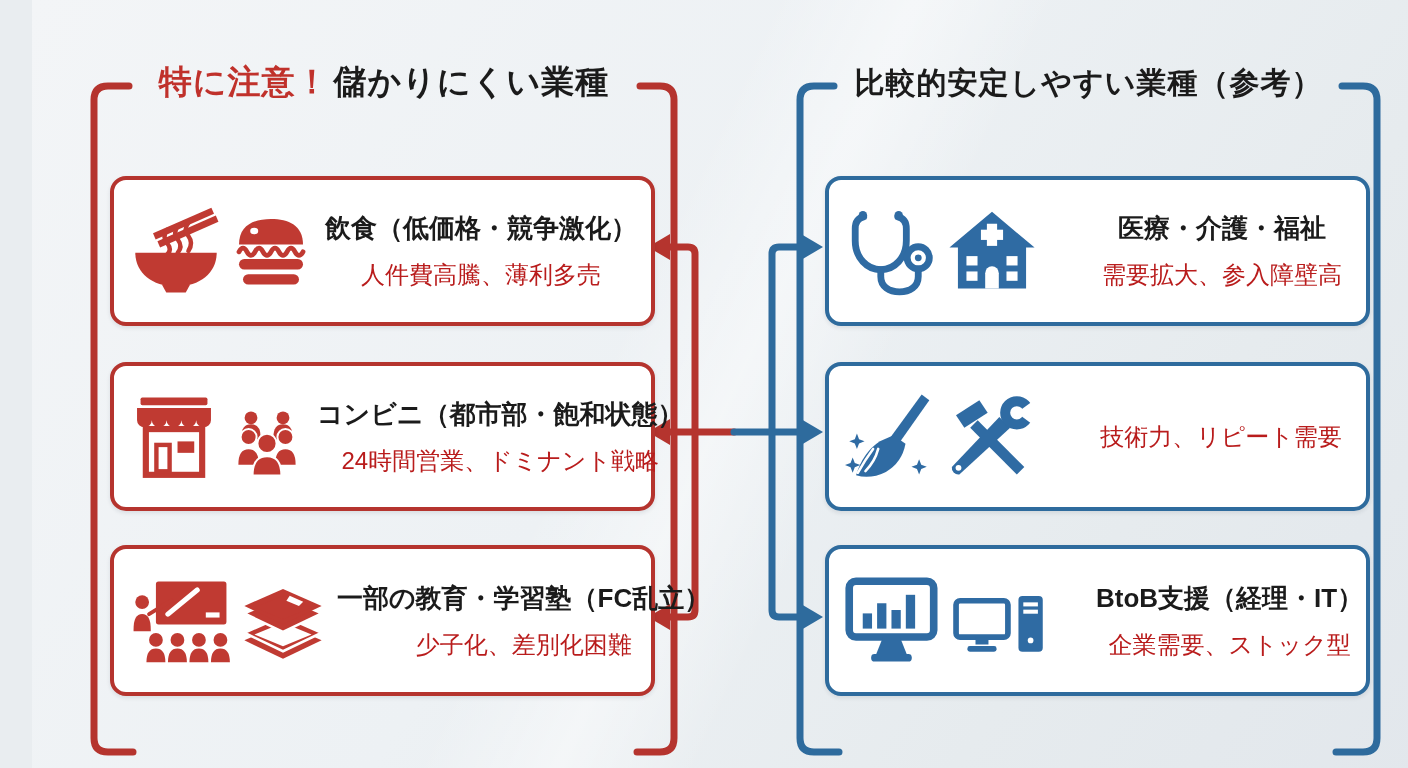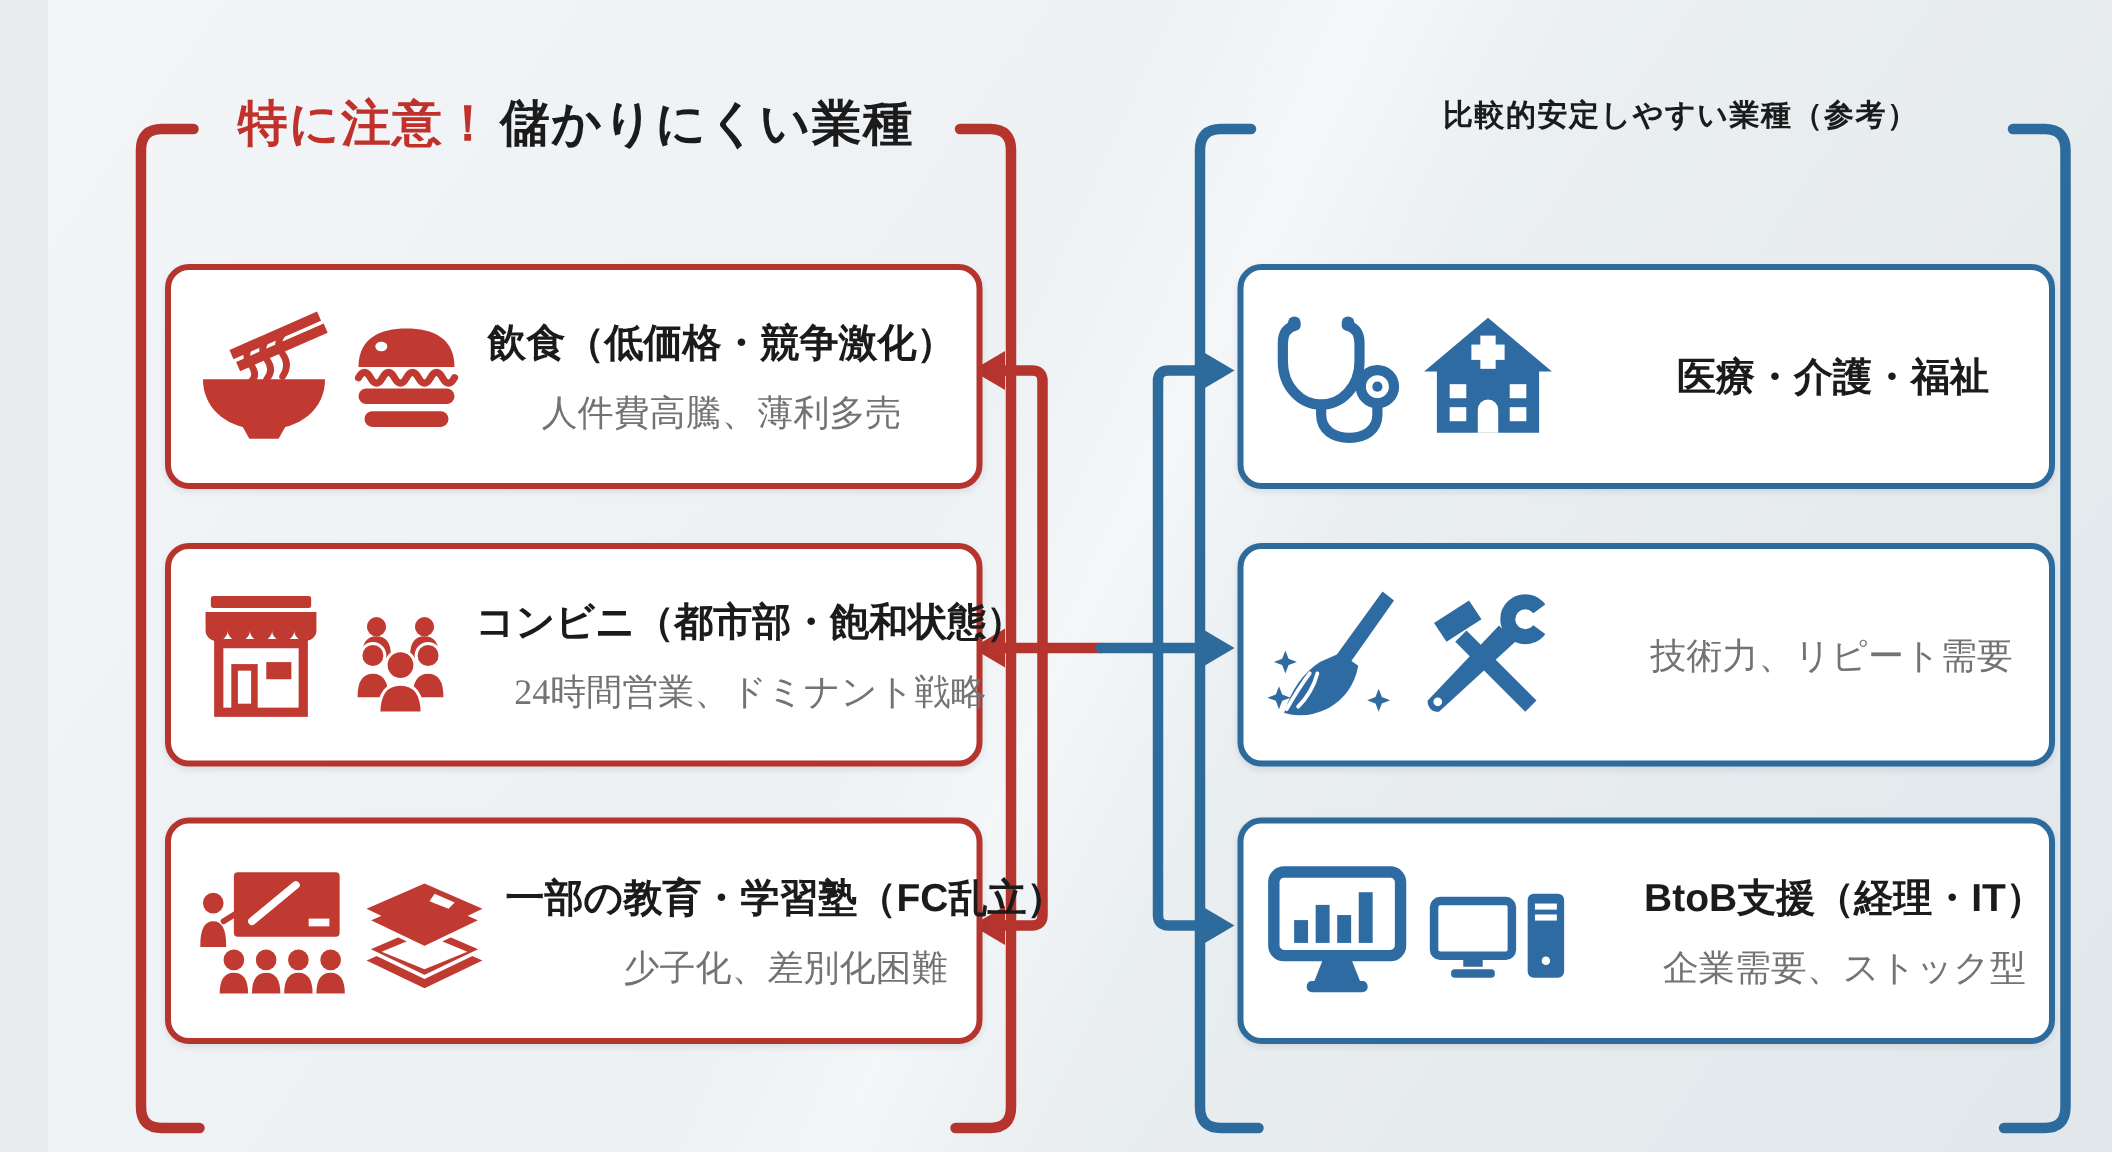--- a/index.html
+++ b/index.html
@@ -12,37 +12,37 @@
   .canvas::after{
     content:"";position:absolute;inset:0;pointer-events:none;
     background:linear-gradient(115deg,transparent 42%,rgba(255,255,255,.45) 50%,transparent 58%);
   }
   svg.connectors{position:absolute;left:0;top:0;z-index:1;}
   .group-title{
     position:absolute;top:60px;z-index:3;text-align:center;
     font-weight:700;color:#1b1b1b;letter-spacing:1px;white-space:nowrap;
   }
   .group-title.left{left:62px;width:580px;font-size:33px;}
-  .group-title.right{left:800px;width:577px;font-size:20px;top:63px;font-family:Liberation Serif, serif;}
+  .group-title.right{left:768px;width:577px;font-size:30px;top:63px;font-family:Liberation Serif, serif;}
   .title-warning{color:#c0312b;margin-right:4px;}
   .card{
     position:absolute;z-index:2;width:537px;background:#ffffff;
     border-radius:16px;display:flex;align-items:center;
     box-shadow:0 2px 4px rgba(30,40,60,.10);
   }
   .card.red{border:4px solid #b5342e;left:78px;text-align:right;}
   .card.blue{border:4px solid #2e6b9d;left:793px;gap:40px;}
   .row1{top:176px;height:142px;}
   .row2{top:362px;height:141px;}
   .row3{top:545px;height:143px;}
   .icon-pair{display:flex;align-items:center;gap:9px;padding-left:16px;flex:0 0 auto;}
   .icon-pair svg{display:block;}
   .texts{flex:1;display:flex;flex-direction:column;align-items:center;gap:13px;padding:0 10px;}
   .card-title{font-size:26px;font-weight:700;color:#1b1b1b;white-space:nowrap;}
-  .card-sub{font-size:24px;font-weight:500;color:#737373;white-space:nowrap;font-family:Liberation Serif, serif;}
+  .card-sub{font-size:24px;font-weight:500;color:#b91c1c;white-space:nowrap;}
   .red-fill{fill:#c03a32;}
   .blue-fill{fill:#2f6ba3;}
 </style>
 </head>
 <body>
 
 <div class="canvas">
 
   <svg class="connectors" width="1408" height="768" viewBox="0 0 1408 768">
     <g fill="none" stroke="#b5342e" stroke-width="7" stroke-linecap="round" stroke-linejoin="round">
@@ -203,20 +203,21 @@
           <rect x="24" y="56" width="13" height="11"></rect>
           <rect x="24" y="74" width="13" height="11"></rect>
           <rect x="71" y="56" width="13" height="11"></rect>
           <rect x="71" y="74" width="13" height="11"></rect>
           <path d="M46 94 V76 a8 8 0 0 1 16 0 V94 Z"></path>
         </g>
       </svg>
     </div>
     <div class="texts">
       <div class="card-title">医療・介護・福祉</div>
+      <div class="card-sub">需要拡大、参入障壁高</div>
     </div>
   </div>
 
   <div class="card blue row2">
     <div class="icon-pair">
       <svg width="92" height="92" viewBox="0 0 108 108">
         <g class="blue-fill">
           <path d="M90 4 L99 11 L63 62 L53 55 Z"></path>
           <path d="M57 52 L71 62 Q67 84 48 95 Q30 104 13 99 Q21 72 41 59 Z"></path>
           <path d="M14 50 l2.5 6.5 L23 59 l-6.5 2.5 L14 68 l-2.5 -6.5 L5 59 l6.5 -2.5 Z"></path>

